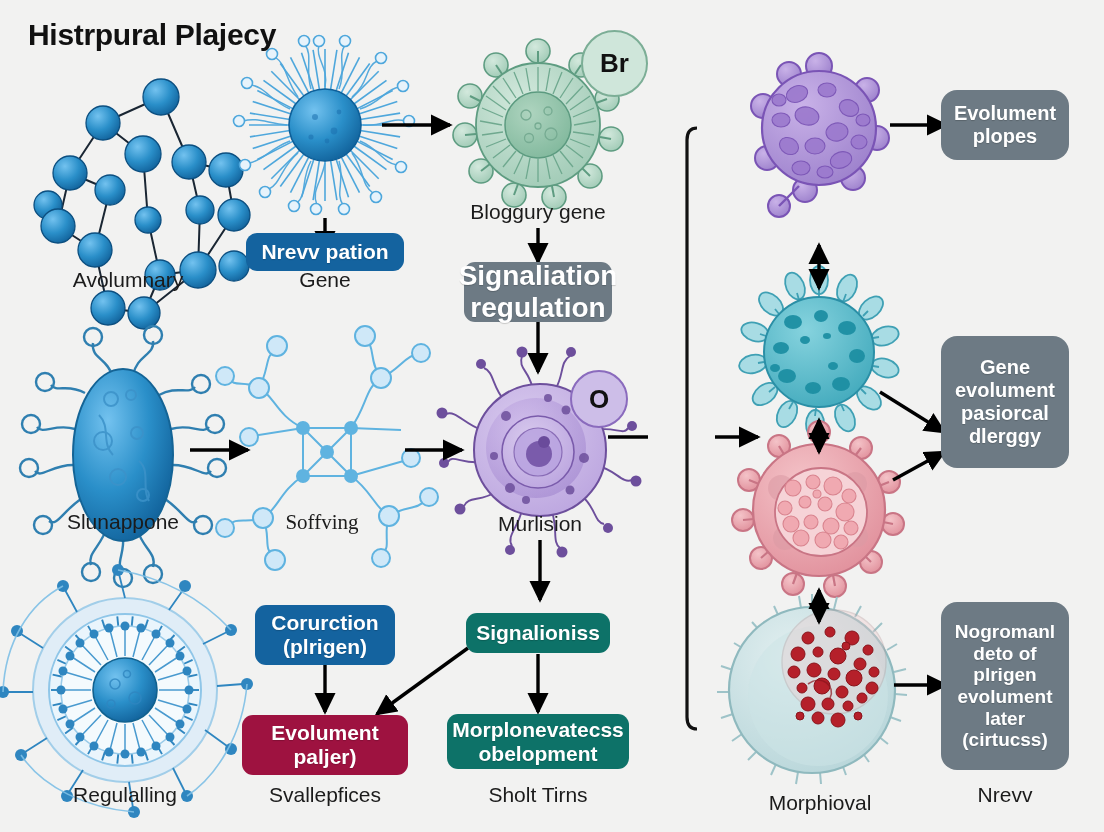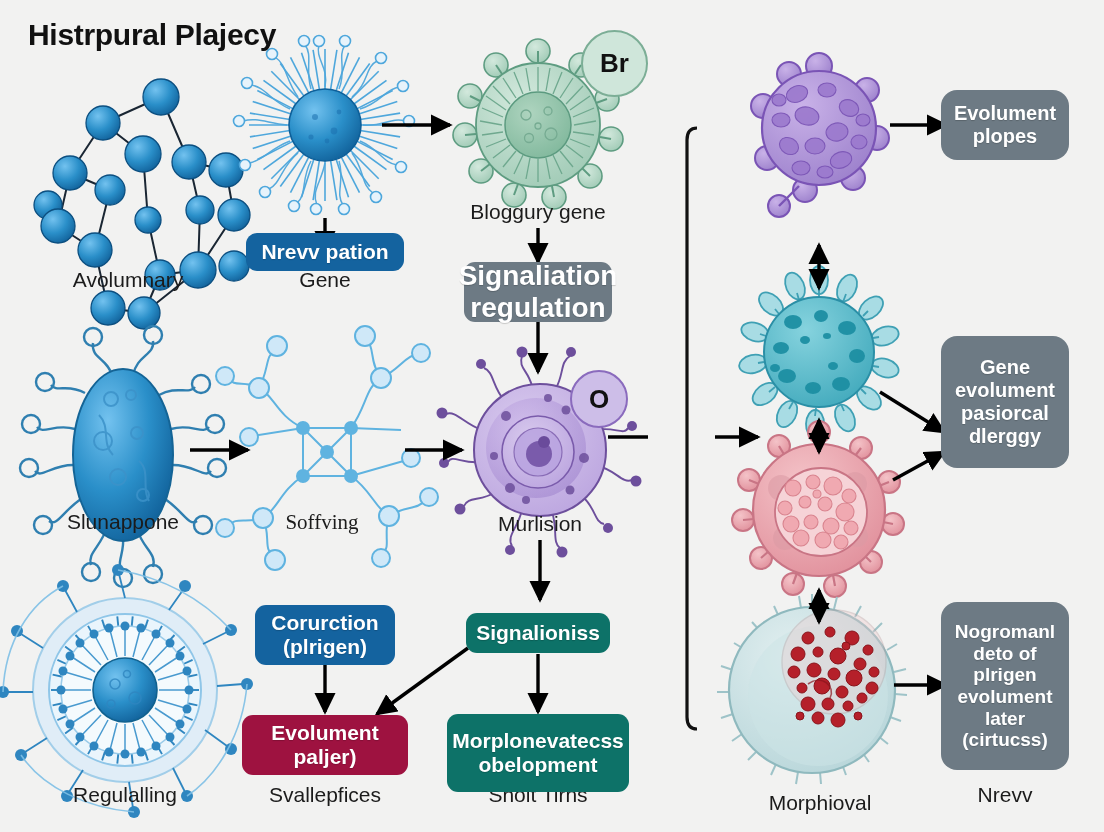--- a/index.html
+++ b/index.html
@@ -747,21 +747,21 @@
     <span>(plrigen)</span>
   </div>
 
   <div class="box maroon" style="left:325px;top:715px;width:166px;height:60px;flex-direction:column;">
     <span>Evolument</span>
     <span>paljer)</span>
   </div>
 
   <div class="box teal" style="left:538px;top:613px;width:144px;height:40px;">Signalioniss</div>
 
-  <div class="box teal" style="left:538px;top:714px;width:182px;height:78px;flex-direction:column;">
+  <div class="box teal" style="left:538px;top:714px;width:182px;height:55px;flex-direction:column;">
     <span>Morplonevatecss</span>
     <span>obelopment</span>
   </div>
 
   <div class="box grayR" style="left:1005px;top:90px;width:128px;height:70px;flex-direction:column;">
     <span>Evolument</span>
     <span>plopes</span>
   </div>
 
   <div class="box grayR" style="left:1005px;top:336px;width:128px;height:132px;flex-direction:column;">

